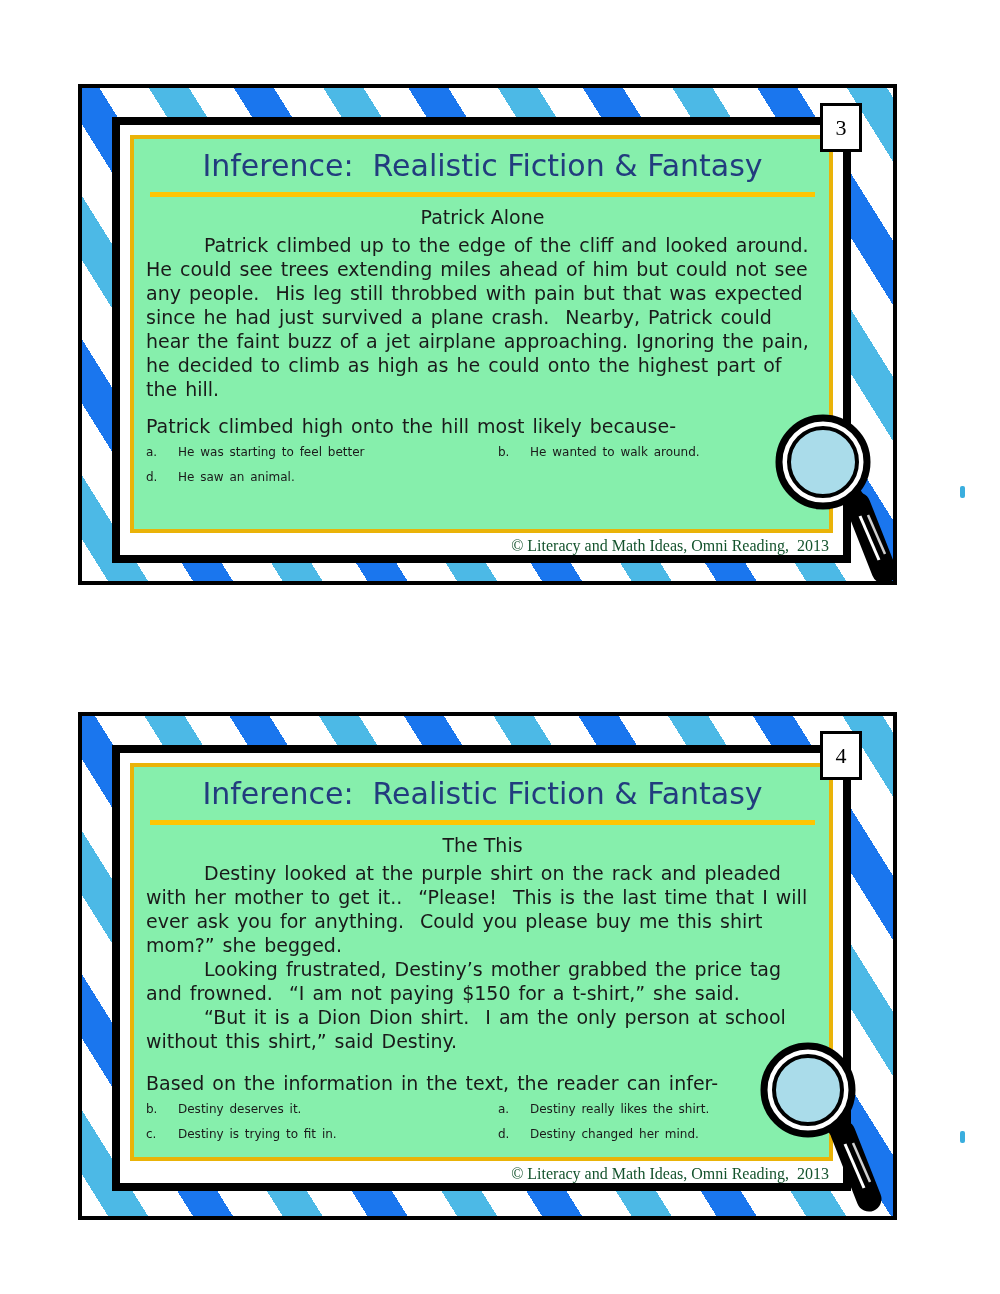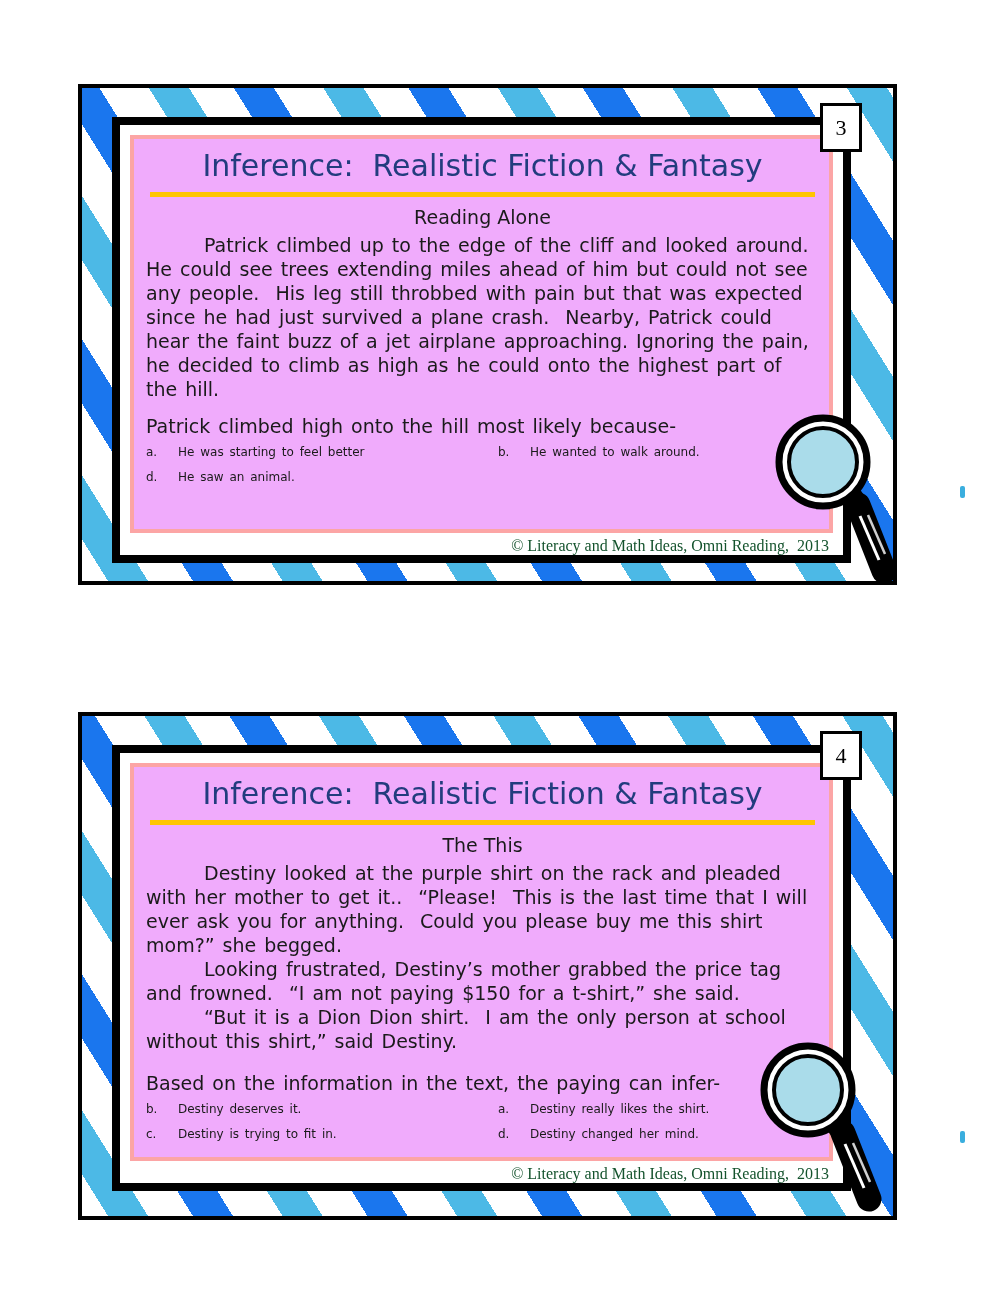--- a/index.html
+++ b/index.html
@@ -19,21 +19,21 @@
     overflow:hidden;
   }
   .card-1{top:84px;height:493px;}
   .card-2{top:712px;height:500px;}
   .card-inner{
     position:absolute;left:30px;top:29px;width:723px;height:430px;
     border:8px solid #000;background:#fff;
   }
   .card-frame{
     position:absolute;left:10px;right:10px;top:10px;bottom:22px;
-    border:4px solid #fca5a5;background:#f0abfc;
+    border:4px solid #eab308;background:#86efac;
   }
   .content{position:absolute;inset:0;padding:5px 10px 0 12px;}
   .card-title{
     margin:0;text-align:center;font-size:30px;line-height:44px;font-weight:500;
     color:#223c7e;white-space:pre;letter-spacing:0px;
   }
   .title-underline{height:5px;background:#ffc502;margin:4px 4px 6px 4px;}
   .story-title{text-align:center;font-size:19px;line-height:24px;margin:8px 0 4px 0;}
   .story p{
     margin:0;font-size:19px;line-height:24px;text-indent:58px;
@@ -64,21 +64,21 @@
 </style>
 </head>
 <body>
 
 <div class="card card-1">
   <div class="card-inner">
     <div class="card-frame">
       <div class="content">
         <h1 class="card-title">Inference:  Realistic Fiction &amp; Fantasy</h1>
         <div class="title-underline"></div>
-        <div class="story-title">Reading Alone</div>
+        <div class="story-title">Patrick Alone</div>
         <div class="story">
           <p>Patrick climbed up to the edge of the cliff and looked around.  He could see trees extending miles ahead of him but could not see any people.  His leg still throbbed with pain but that was expected since he had just survived a plane crash.  Nearby, Patrick could hear the faint buzz of a jet airplane approaching. Ignoring the pain, he decided to climb as high as he could onto the highest part of the hill.</p>
 
         </div>
         <div class="question">Patrick climbed high onto the hill most likely because-</div>
         <div class="options">
           <div class="option"><span class="opt-label">a.</span><span>He was starting to feel better</span></div>
           <div class="option"><span class="opt-label">b.</span><span>He wanted to walk around.</span></div>
           <div class="option"><span class="opt-label">d.</span><span>He saw an animal.</span></div>
         </div>
@@ -105,21 +105,21 @@
     <div class="card-frame">
       <div class="content">
         <h1 class="card-title">Inference:  Realistic Fiction &amp; Fantasy</h1>
         <div class="title-underline"></div>
         <div class="story-title">The This</div>
         <div class="story">
           <p>Destiny looked at the purple shirt on the rack and pleaded with her mother to get it..  “Please!  This is the last time that I will ever ask you for anything.  Could you please buy me this shirt mom?” she begged.</p>
           <p>Looking frustrated, Destiny’s mother grabbed the price tag and frowned.  “I am not paying $150 for a t-shirt,” she said.</p>
           <p>“But it is a Dion Dion shirt.  I am the only person at school without this shirt,” said Destiny.</p>
         </div>
-        <div class="question">Based on the information in the text, the paying can infer-</div>
+        <div class="question">Based on the information in the text, the reader can infer-</div>
         <div class="options">
           <div class="option"><span class="opt-label">b.</span><span>Destiny deserves it.</span></div>
           <div class="option"><span class="opt-label">a.</span><span>Destiny really likes the shirt.</span></div>
           <div class="option"><span class="opt-label">c.</span><span>Destiny is trying to fit in.</span></div>
           <div class="option"><span class="opt-label">d.</span><span>Destiny changed her mind.</span></div>
         </div>
       </div>
     </div>
     <div class="copyright">© Literacy and Math Ideas, Omni Reading,  2013</div>
   </div>

